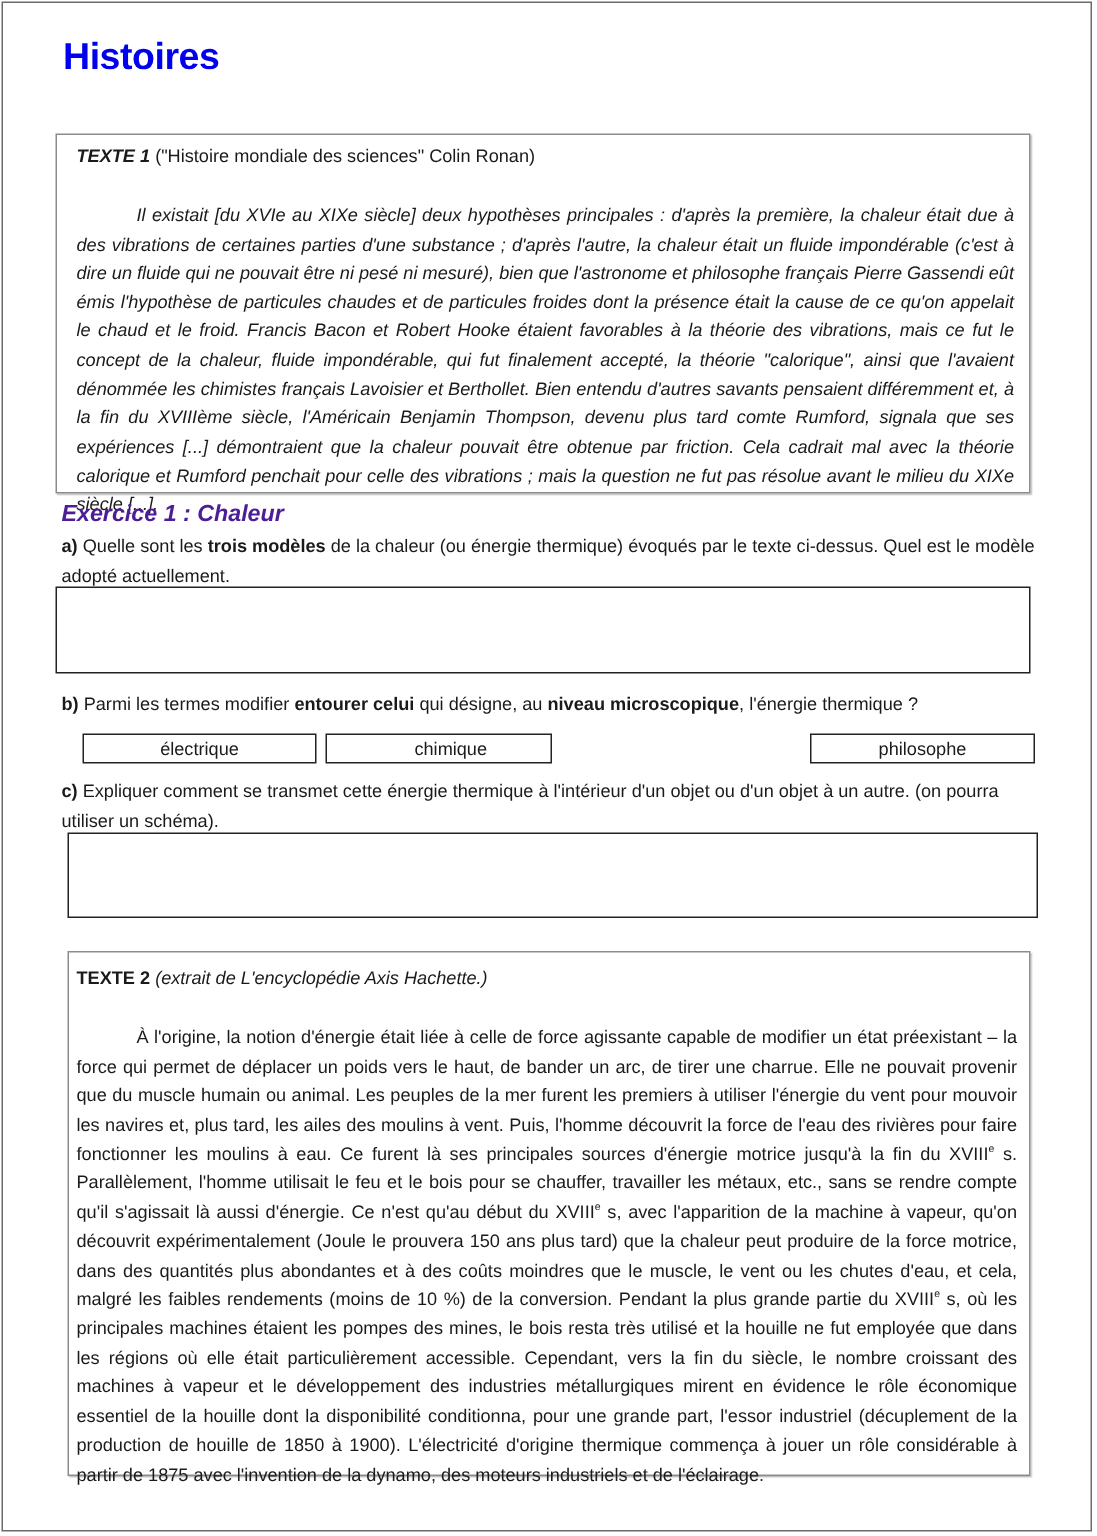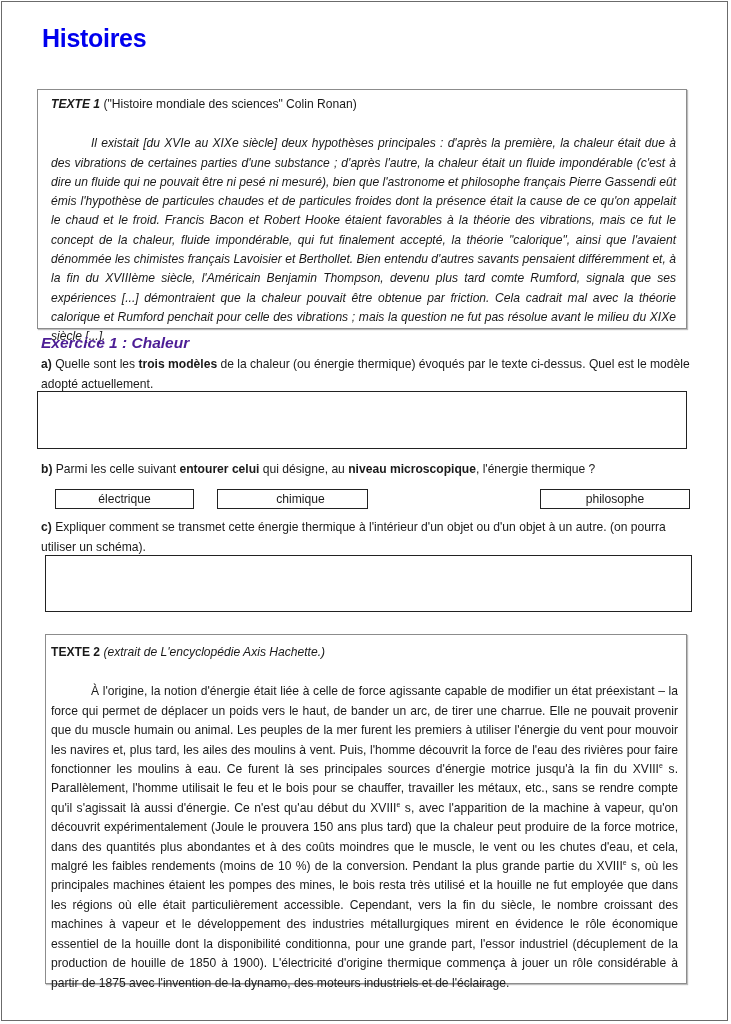--- a/index.html
+++ b/index.html
@@ -23,21 +23,21 @@
                 font-style: italic; color: #4c1d95; }
     .question { position: absolute; font-size: 12.1px; line-height: 19.5px; color: #1a1a1a; }
     .qa { left: 39px; top: 353px; width: 655px; }
     .qb { left: 39px; top: 458px; width: 660px; }
     .qc { left: 39px; top: 516px; width: 660px; }
     .answer-box { position: absolute; border: 1px solid #222; box-sizing: border-box; background: #fff; }
     .ans-a { left: 35px; top: 389px; width: 650px; height: 58px; }
     .ans-c { left: 43px; top: 553px; width: 647px; height: 57px; }
     .choice { position: absolute; top: 487px; height: 20px; border: 1px solid #222; box-sizing: border-box;
               font-size: 12.1px; text-align: center; line-height: 18px; background: #fff; cursor: pointer; }
-    .ch0 { left: 53px; width: 139px; }
+    .ch0 { left: 53px; width: 156px; }
     .ch1 { left: 215px; width: 151px; padding-left: 16px; }
     .ch2 { left: 377px; width: 151px; }
     .ch3 { left: 538px; width: 150px; }
     sup { font-size: 7px; line-height: 0; vertical-align: super; }
   </style>
 </head>
 <body>
 
 <div class="page">
 
@@ -49,21 +49,21 @@
       <span class="para">Il existait [du XVIe au XIXe siècle] deux hypothèses principales : d'après la première, la chaleur était due à des vibrations de certaines parties d'une substance ; d'après l'autre, la chaleur était un fluide impondérable (c'est à dire un fluide qui ne pouvait être ni pesé ni mesuré), bien que l'astronome et philosophe français Pierre Gassendi eût émis l'hypothèse de particules chaudes et de particules froides dont la présence était la cause de ce qu'on appelait le chaud et le froid. Francis Bacon et Robert Hooke étaient favorables à la théorie des vibrations, mais ce fut le concept de la chaleur, fluide impondérable, qui fut finalement accepté, la théorie "calorique", ainsi que l'avaient dénommée les chimistes français Lavoisier et Berthollet. Bien entendu d'autres savants pensaient différemment et, à la fin du XVIIIème siècle, l'Américain Benjamin Thompson, devenu plus tard comte Rumford, signala que ses expériences [...] démontraient que la chaleur pouvait être obtenue par friction. Cela cadrait mal avec la théorie calorique et Rumford penchait pour celle des vibrations ; mais la question ne fut pas résolue avant le milieu du XIXe siècle [...].</span>
     </div>
   </div>
 
   <div class="ex-title">Exercice 1 : Chaleur</div>
 
   <div class="question qa"><b>a)</b><span> Quelle sont les </span><b>trois modèles</b><span> de la chaleur (ou énergie thermique) évoqués par le texte ci-dessus. Quel est le modèle adopté actuellement.</span></div>
 
   <div class="answer-box ans-a"></div>
 
-  <div class="question qb"><b>b)</b><span> Parmi les celle suivant </span><b>entourer celui</b><span> qui désigne, au </span><b>niveau microscopique</b><span>, l'énergie thermique ?</span></div>
+  <div class="question qb"><b>b)</b><span> Parmi les termes modifier </span><b>entourer celui</b><span> qui désigne, au </span><b>niveau microscopique</b><span>, l'énergie thermique ?</span></div>
 
   <div class="choice ch0">électrique</div>
   <div class="choice ch1">chimique</div>
   <div class="choice ch3">philosophe</div>
 
   <div class="question qc"><b>c)</b><span> Expliquer comment se transmet cette énergie thermique à l'intérieur d'un objet ou d'un objet à un autre. (on pourra utiliser un schéma).</span></div>
 
   <div class="answer-box ans-c"></div>
 
   <div class="textbox tb2">

